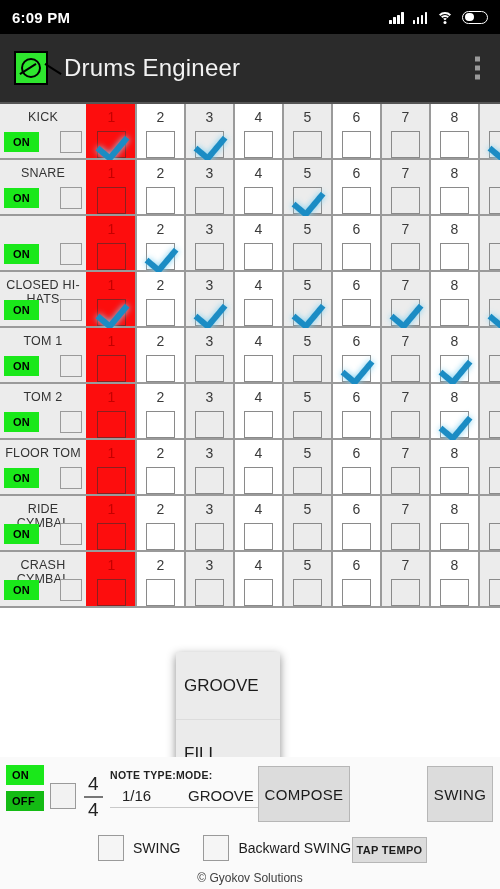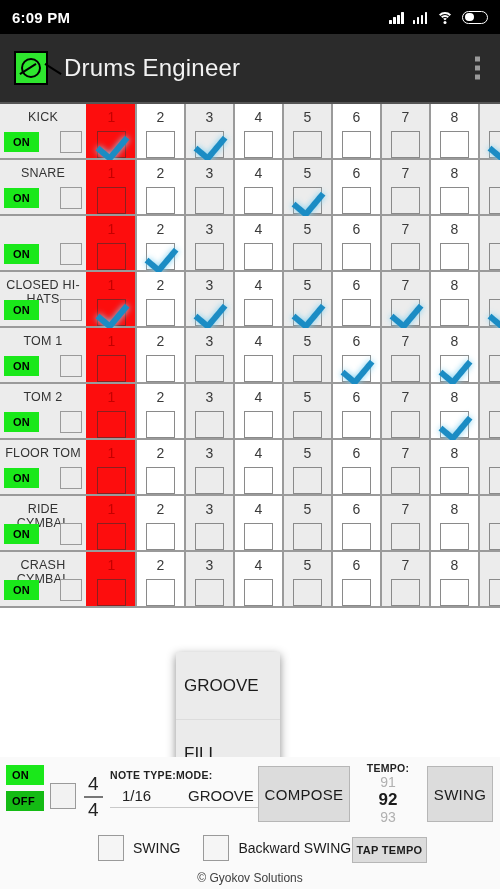--- a/index.html
+++ b/index.html
@@ -618,26 +618,20 @@
   </div>
 
   <div class="spin spin-mode">
     <div class="cap">MODE:</div>
     <div class="val">GROOVE</div>
   </div>
 
   <div class="btn btn-compose">COMPOSE</div>
   <div class="btn btn-stop">SWING</div>
 
-  <div class="tempo">
-    <div class="cap">TEMPO:</div>
-    <div class="prev">91</div>
-    <div class="cur">92</div>
-    <div class="next">93</div>
-  </div>
 
   <div class="swings">
     <span class="sq"></span>
     <span class="lbl">SWING</span>
     <span class="sq"></span>
     <span class="lbl">Backward SWING</span>
   </div>
 
   <div class="btn btn-tap">TAP TEMPO</div>
 

